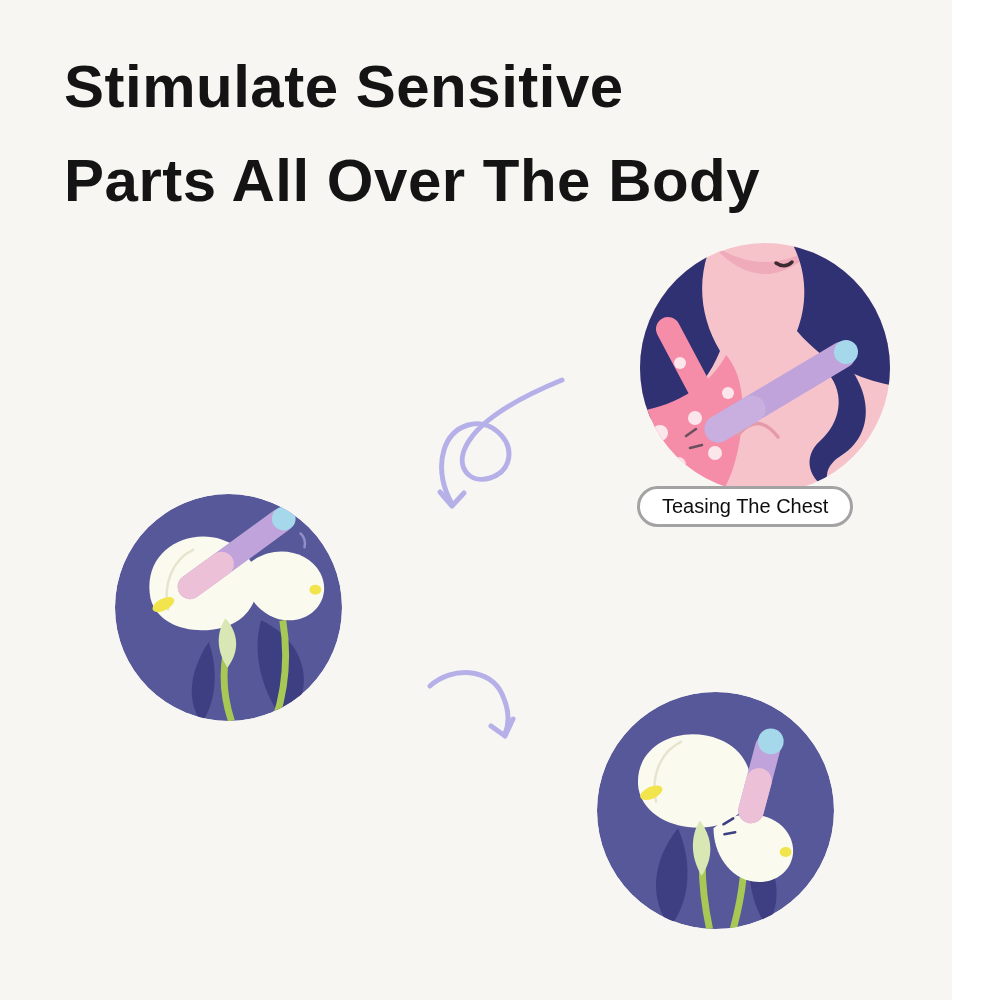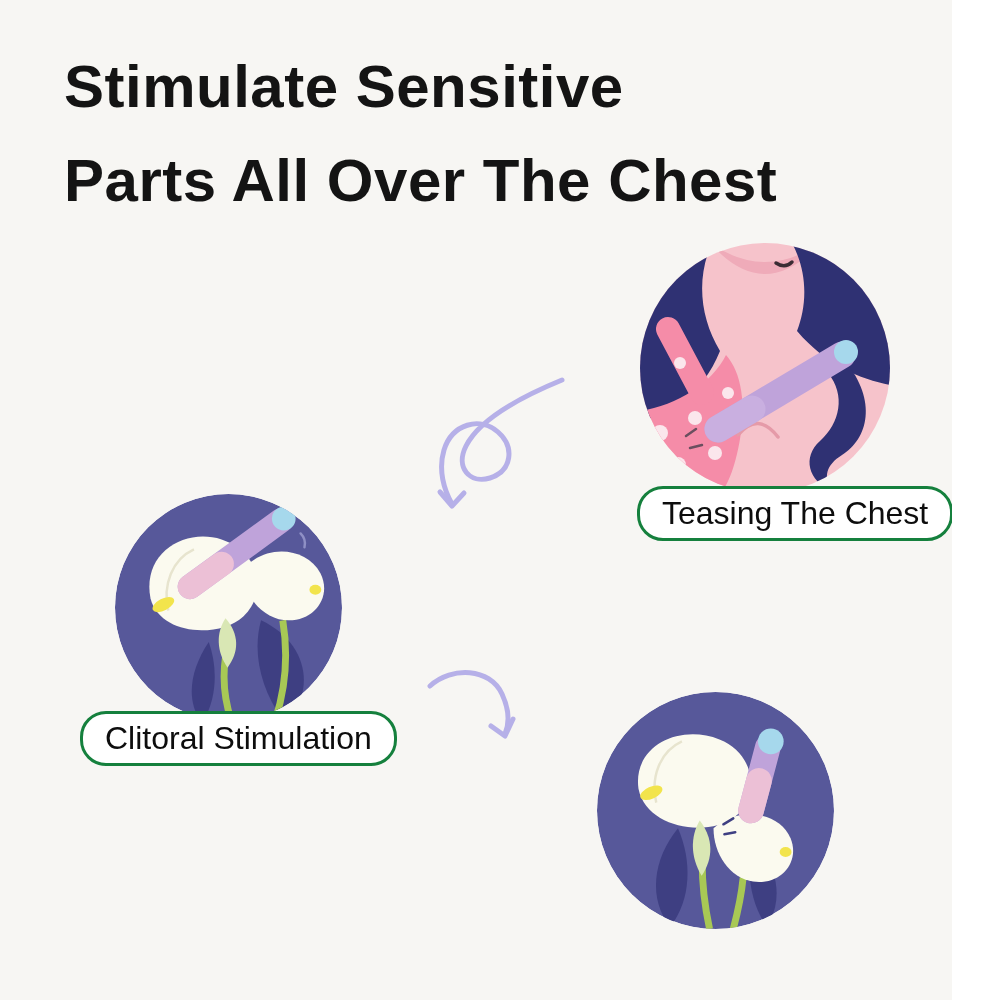--- a/index.html
+++ b/index.html
@@ -14,36 +14,36 @@
     letter-spacing:0.5px;
   }
   .circle-illo{position:absolute;border-radius:50%;z-index:1;}
   .circle-illo svg{display:block;}
   .illo-chest{left:640px;top:243px;width:250px;height:250px;}
   .illo-clit{left:115px;top:494px;width:227px;height:227px;}
   .illo-gspot{left:597px;top:692px;width:237px;height:237px;}
   .arrows{position:absolute;left:0;top:0;width:1000px;height:1000px;z-index:2;pointer-events:none;}
   .pill{
     position:absolute;z-index:3;background:#ffffff;
-    border:3px solid #15803d;border-radius:26px;
-    padding:6px 22px;font-size:32px;font-weight:500;color:#0d0d0d;
+    border:3px solid #a3a3a3;border-radius:26px;
+    padding:6px 22px;font-size:20px;font-weight:500;color:#0d0d0d;
     white-space:nowrap;
   }
   .pill-chest{left:637px;top:486px;}
   .pill-clit{left:80px;top:711px;}
   .pill-gspot{left:584px;top:924px;}
 </style>
 </head>
 <body>
 
 <div class="stage">
 
   <div class="title">
     <div>Stimulate Sensitive</div>
-    <div>Parts All Over The Chest</div>
+    <div>Parts All Over The Body</div>
   </div>
 
   <div class="circle-illo illo-chest">
     <svg viewBox="0 0 250 250" width="250" height="250">
       <defs>
           <clipPath id="clipA">
             <circle cx="125" cy="125" r="125"></circle>
           </clipPath>
         </defs>
       <g clip-path="url(#clipA)">
@@ -154,15 +154,14 @@
   <svg class="arrows" viewBox="0 0 1000 1000">
     <g stroke="#b6b0e8" stroke-width="5" fill="none" stroke-linecap="round" stroke-linejoin="round">
       <path d="M562,380 C523,396 480,418 466,446 C455,468 470,484 490,478 C512,471 515,447 498,432 C480,416 452,424 444,450 C438,470 444,490 452,504"></path>
       <path d="M440,492 L452,506 L464,493"></path>
       <path d="M430,686 C452,666 490,668 502,694 C509,709 510,722 505,734"></path>
       <path d="M491,726 L505,736 L513,719"></path>
     </g>
   </svg>
 
   <div class="pill pill-chest">Teasing The Chest</div>
-  <div class="pill pill-clit">Clitoral Stimulation</div>
 
 </div>
 
 </body></html>

